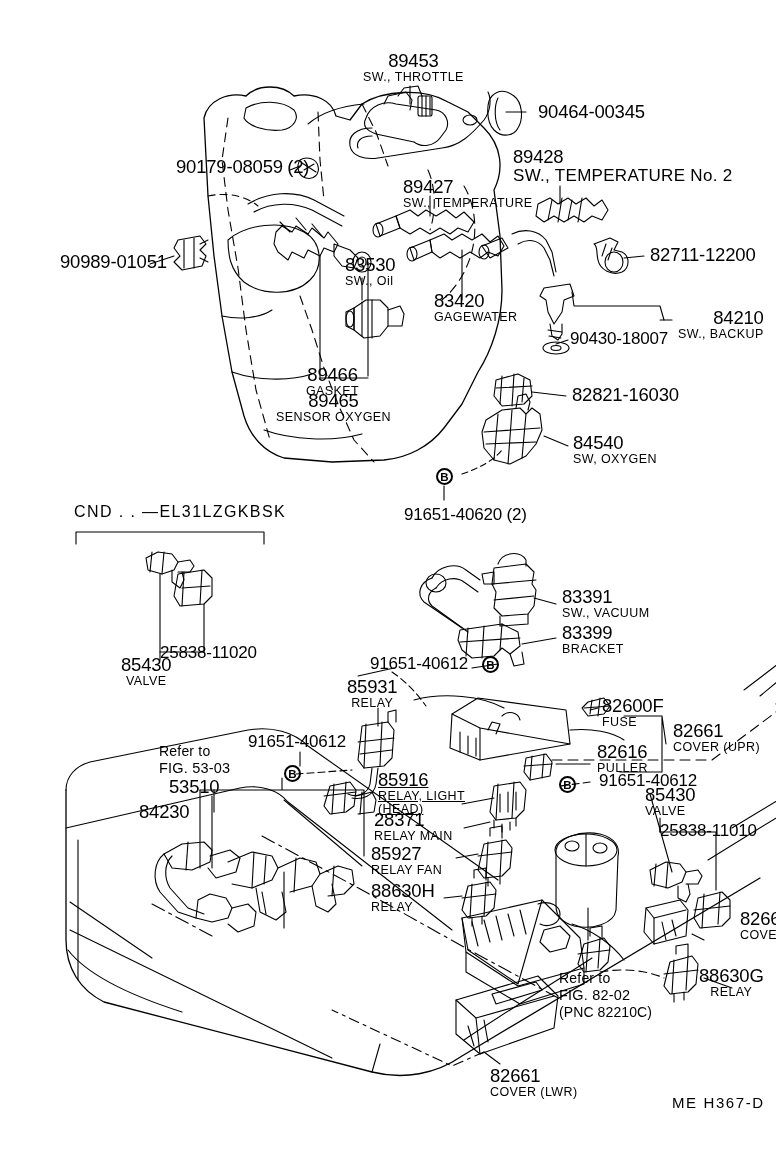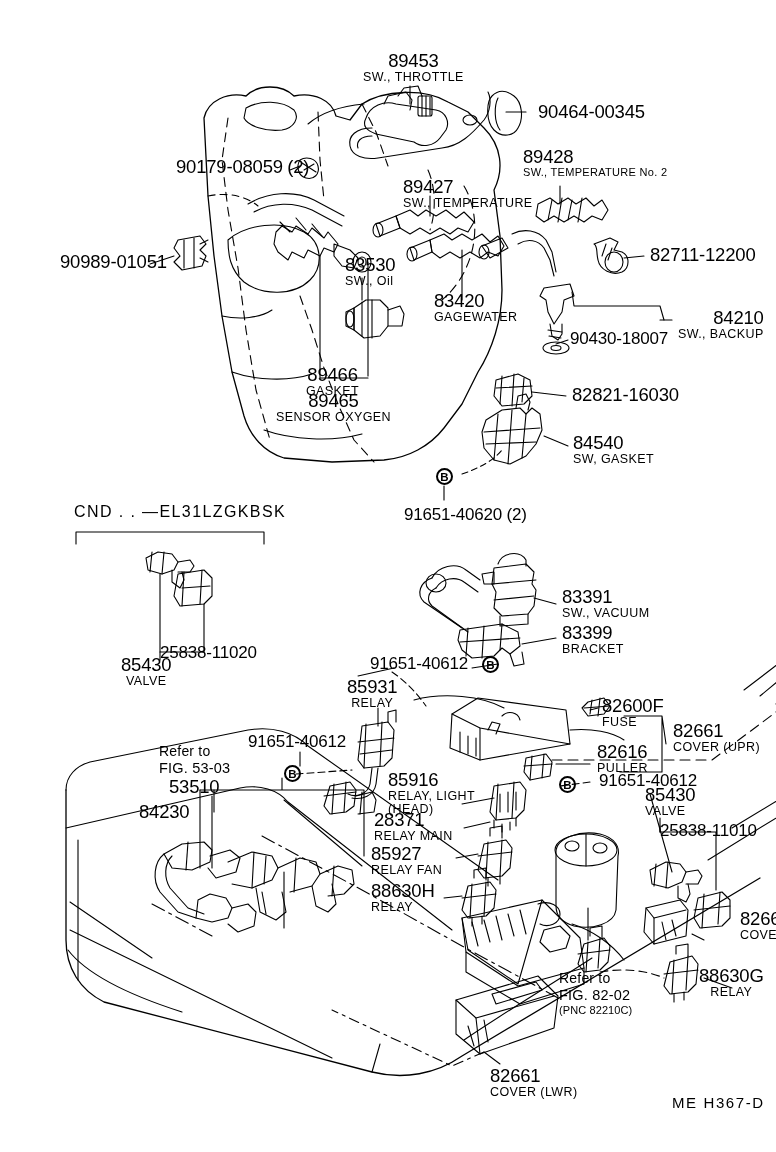--- a/index.html
+++ b/index.html
@@ -7,25 +7,25 @@
     width:776px;height:1152px;position:relative;overflow:hidden;
     font-family:"Liberation Sans","DejaVu Sans",sans-serif;
     color:#000;
   }
   #sheet{position:absolute;inset:0;width:776px;height:1152px;margin-left:32px;}
   svg#art{position:absolute;left:0;top:0;width:776px;height:1152px;}
   .lbl{position:absolute;white-space:nowrap;line-height:1.02;}
   .pn{font-size:18.5px;letter-spacing:-0.2px;font-weight:400;}
   .pn.small{font-size:17px;}
   .desc{font-size:12.5px;letter-spacing:0.4px;}
-  .desc.sm{font-size:11px;letter-spacing:0.3px;}
+  .desc.sm{font-size:17px;letter-spacing:0.3px;}
   .model{font-size:16px;letter-spacing:1.4px;}
   .refer{font-size:14px;letter-spacing:0.2px;line-height:1.18;}
   .refer .f{font-size:14.5px;}
-  .refer .pnc{font-size:11px;letter-spacing:0.1px;}
+  .refer .pnc{font-size:14px;letter-spacing:0.1px;}
   .footer{font-size:15px;letter-spacing:1.6px;}
   .bmark{position:absolute;width:17px;height:17px;border:2px solid #000;border-radius:50%;
          font-size:11.5px;font-weight:bold;display:flex;align-items:center;justify-content:center;
          box-sizing:border-box;}
   .ctr{text-align:center;}
 </style>
 </head>
 <body>
 
 <div id="sheet">
@@ -362,21 +362,21 @@
 
 <div class="lbl" style="left:506px;top:103px;">
   <div class="pn">90464-00345</div>
 </div>
 
 <div class="lbl" style="left:144px;top:158px;">
   <span class="pn">90179-08059</span>
   <span class="pn">(2)</span>
 </div>
 
-<div class="lbl" style="left:491px;top:148px;">
+<div class="lbl" style="left:481px;top:148px;">
   <div class="pn">89428</div>
   <div class="desc sm">SW., TEMPERATURE No. 2</div>
 </div>
 
 <div class="lbl" style="left:371px;top:178px;">
   <div class="pn">89427</div>
   <div class="desc">SW., TEMPERATURE</div>
 </div>
 
 <div class="lbl" style="left:28px;top:253px;">
@@ -415,21 +415,21 @@
   <div class="pn" style="margin-top:20px;">89465</div>
   <div class="desc">SENSOR OXYGEN</div>
 </div>
 
 <div class="lbl" style="left:540px;top:386px;">
   <div class="pn">82821-16030</div>
 </div>
 
 <div class="lbl" style="left:541px;top:434px;">
   <div class="pn">84540</div>
-  <div class="desc">SW, GASKET</div>
+  <div class="desc">SW, OXYGEN</div>
 </div>
 
 <div class="bmark" style="left:404px;top:468px;">B</div>
 <div class="lbl" style="left:372px;top:506px;">
   <span class="pn small">91651-40620</span>
   <span class="pn small">(2)</span>
 </div>
 
 <div class="lbl model" style="left:42px;top:504px;">CND . . —EL31LZGKBSK</div>
 
@@ -459,21 +459,21 @@
 <div class="lbl ctr" style="left:315px;top:678px;">
   <div class="pn">85931</div>
   <div class="desc">RELAY</div>
 </div>
 
 <div class="lbl" style="left:216px;top:733px;">
   <span class="pn small">91651-40612</span>
 </div>
 <div class="bmark" style="left:252px;top:765px;">B</div>
 
-<div class="lbl" style="left:356px;top:771px;">
+<div class="lbl" style="left:346px;top:771px;text-decoration:underline;">
   <div class="pn">85916</div>
   <div class="desc">RELAY, LIGHT</div>
   <div class="desc">(HEAD)</div>
 </div>
 
 <div class="lbl" style="left:342px;top:811px;">
   <div class="pn">28371</div>
   <div class="desc">RELAY MAIN</div>
 </div>
 

